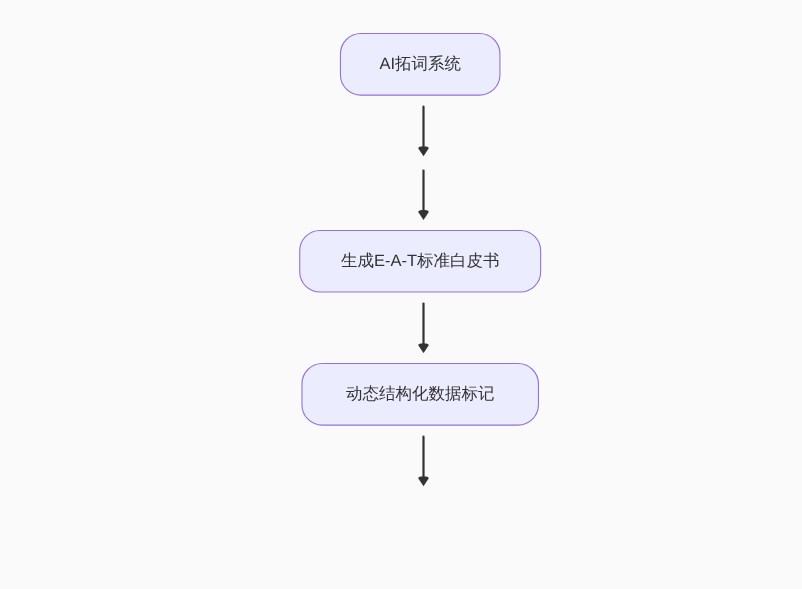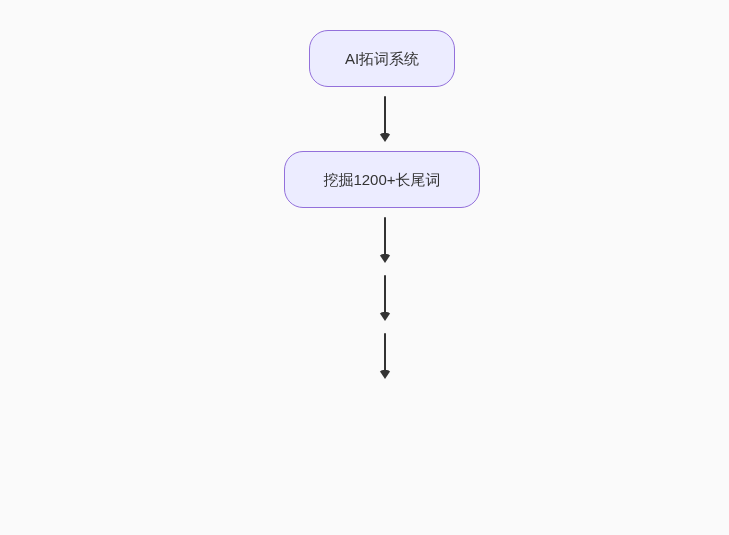--- a/index.html
+++ b/index.html
@@ -73,35 +73,38 @@
 
     <div class="node" style="min-width:146px">
       <span>AI拓词系统</span>
     </div>
 
     <div class="arrow">
       <span class="line"></span>
       <span class="head"></span>
     </div>
 
-    <div class="node" style="min-width:196px">
-      <span>挖掘1200+长尾词</span>
+
+    <div class="arrow">
+      <span class="line"></span>
+      <span class="head"></span>
+    </div>
+
+    <div class="node" style="min-width:220px">
+      <span>生成E-A-T标准白皮书</span>
     </div>
 
     <div class="arrow">
       <span class="line"></span>
       <span class="head"></span>
     </div>
 
-
-    <div class="arrow">
-      <span class="line"></span>
-      <span class="head"></span>
+    <div class="node" style="min-width:216px">
+      <span>动态结构化数据标记</span>
     </div>
-
 
     <div class="arrow">
       <span class="line"></span>
       <span class="head"></span>
     </div>
 
 
   </div>
 </div>
 

